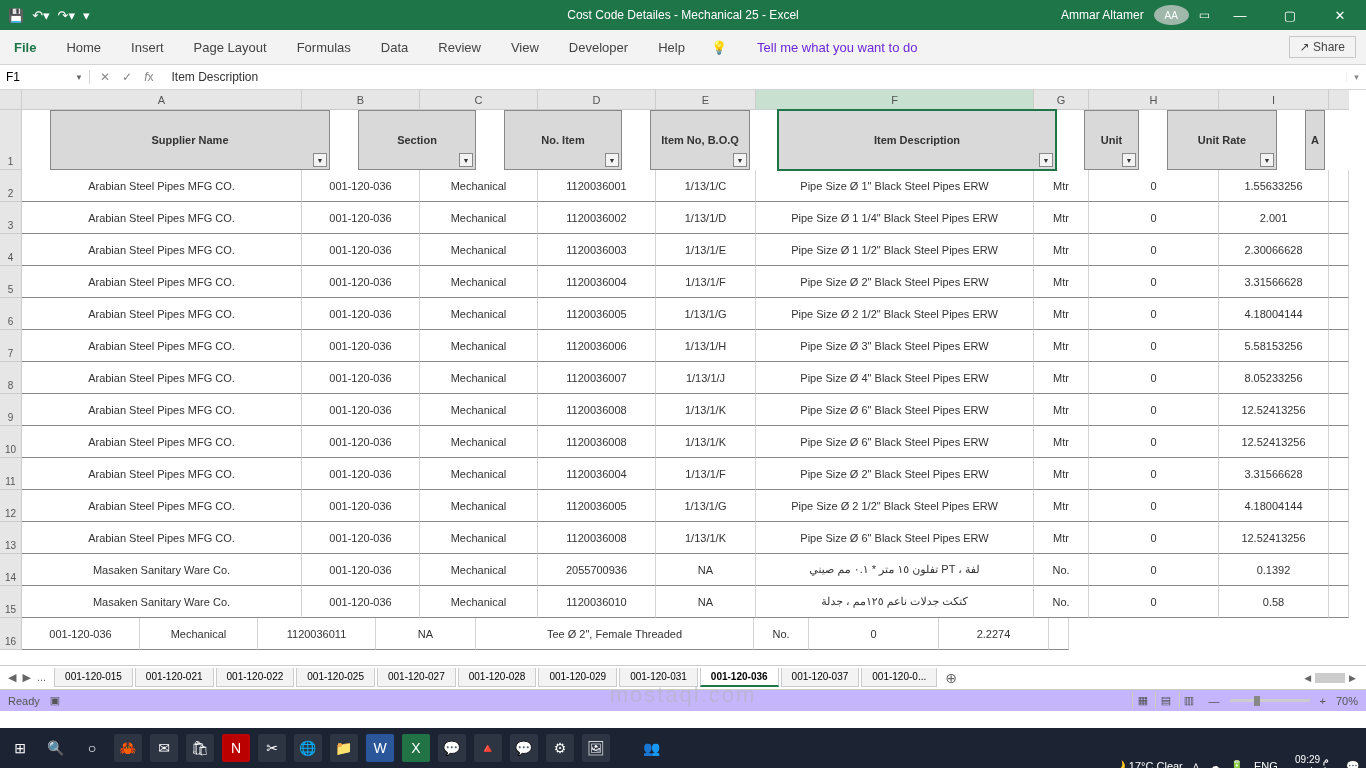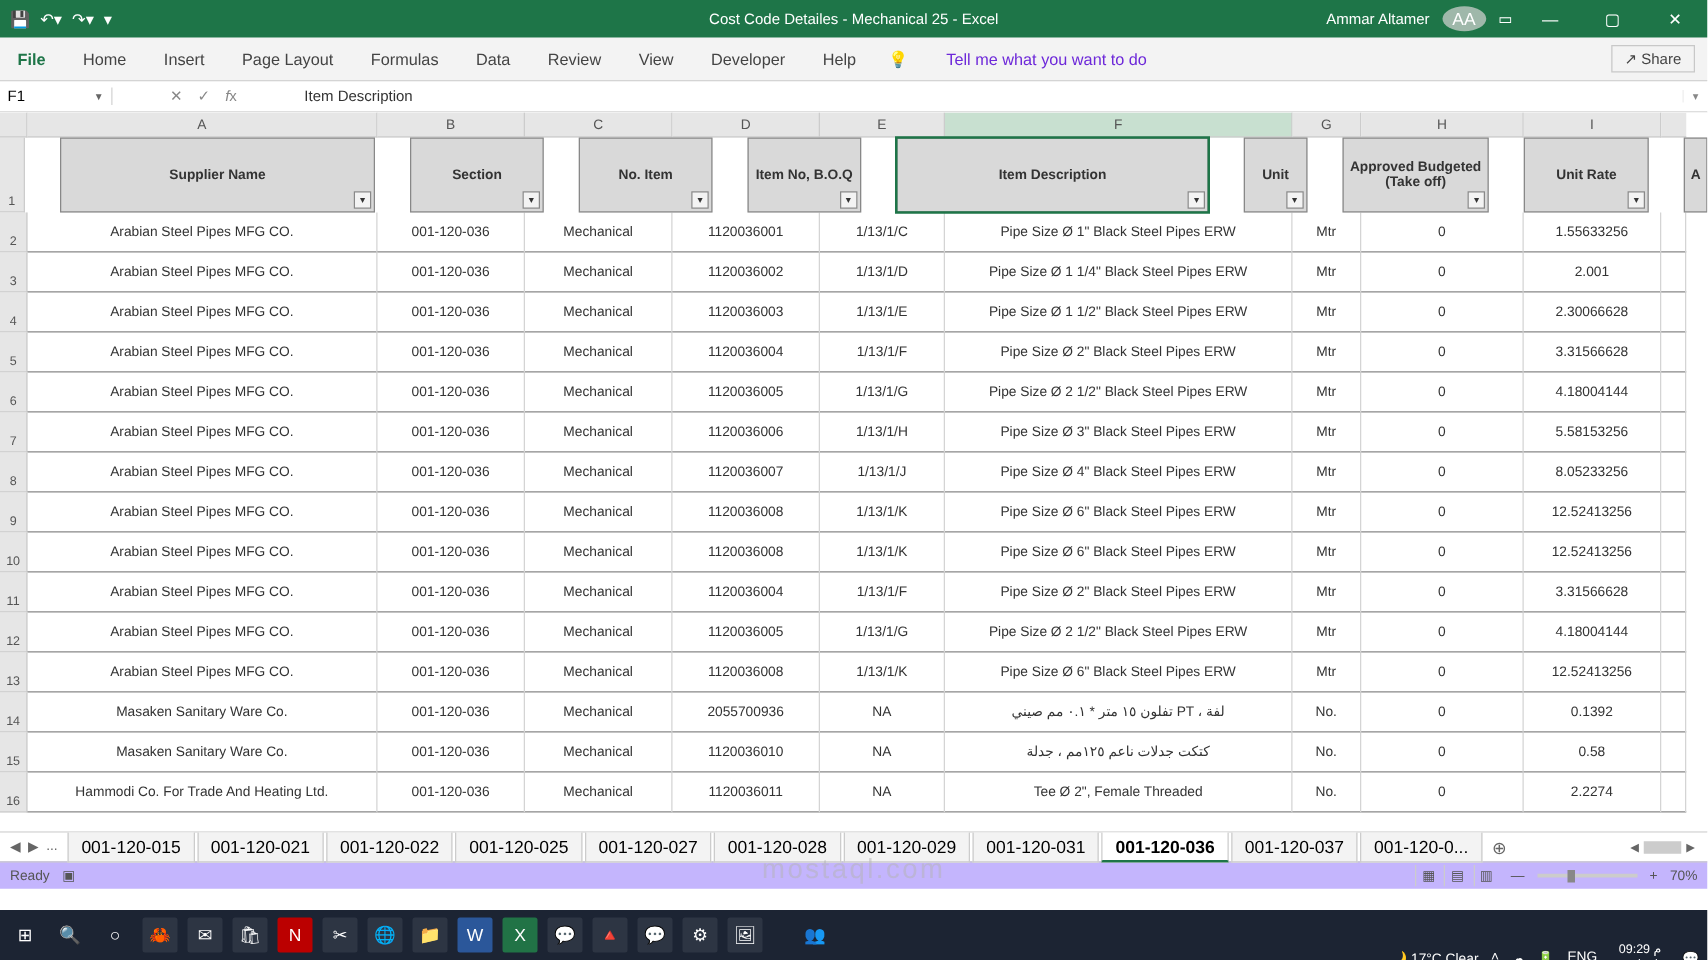--- a/index.html
+++ b/index.html
@@ -4,32 +4,32 @@
 <style>
 * { margin: 0; padding: 0; box-sizing: border-box; font-family: "Segoe UI", Arial, sans-serif; }
 body { background: #fff; width: 1366px; height: 768px; overflow: hidden; position: relative; }
 
 
 .title-bar { height: 30px; background: #1e7548; display: flex; align-items: center; color: #fff; font-size: 12px; position: relative; }
 .title-bar .qat { display: flex; gap: 8px; padding: 0 8px; align-items: center; }
 .title-bar .qat span { cursor: pointer; font-size: 13px; }
 .title-bar .title { position: absolute; left: 50%; transform: translateX(-50%); font-size: 12px; }
 .title-bar .right { margin-left: auto; display: flex; align-items: center; gap: 10px; padding-right: 6px; }
-.title-bar .avatar { width: 35px; height: 20px; border-radius: 50%; background: #9fb8aa; display: inline-flex; align-items: center; justify-content: center; font-size: 14px; color: #fff; }
+.title-bar .avatar { width: 35px; height: 20px; border-radius: 50%; background: #9fb8aa; display: inline-flex; align-items: center; justify-content: center; font-size: 10px; color: #fff; }
 .title-bar .win-btn { width: 40px; text-align: center; font-size: 13px; cursor: pointer; }
 
 
 .ribbon { height: 35px; background: #f3f3f3; border-bottom: 1px solid #d4d4d4; display: flex; align-items: center; padding: 0 10px; gap: 22px; font-size: 13px; color: #444; }
 .ribbon .tab { cursor: pointer; padding: 8px 4px; }
 .ribbon .tab.file { color: #1e7548; font-weight: 600; }
 .ribbon .tellme { color: #6d28d9; margin-left: 8px; }
 .ribbon .share { margin-left: auto; padding: 3px 10px; border: 1px solid #c8c8c8; font-size: 12px; cursor: pointer; }
 
 
-.fx-area { height: 25px; display: flex; align-items: center; border-bottom: 1px solid #d4d4d4; font-size: 12px; gap: 36px; }
+.fx-area { height: 25px; display: flex; align-items: center; border-bottom: 1px solid #d4d4d4; font-size: 12px; }
 .namebox { width: 90px; border-right: 1px solid #d4d4d4; padding: 0 6px; display: flex; align-items: center; justify-content: space-between; }
 .namebox .dd { font-size: 8px; color: #666; }
 .fx-btns { display: flex; gap: 12px; padding: 0 10px; color: #888; align-items: center; }
 .fx-input { flex: 1; padding: 0 8px; color: #333; }
 .fx-expand { width: 20px; text-align: center; color: #888; font-size: 9px; border-left: 1px solid #eee; }
 
 
 .grid-wrap { position: relative; height: 575px; overflow: hidden; background: #fff; }
 .col-headers { display: flex; position: sticky; top: 0; }
 .corner { width: 22px; height: 20px; background: #e6e6e6; border: 1px solid #ccc; border-top: none; border-left: none; }
@@ -46,21 +46,21 @@
 
 
 .c-A { width: 280px; } .c-B { width: 118px; } .c-C { width: 118px; } .c-D { width: 118px; }
 .c-E { width: 100px; } .c-F { width: 278px; } .c-G { width: 55px; } .c-H { width: 130px; }
 .c-I { width: 110px; } .c-J { width: 20px; }
 
 
 .sheet-bar { height: 24px; background: #fff; border-top: 1px solid #ccc; display: flex; align-items: center; font-size: 11px; }
 .sheet-nav { display: flex; gap: 6px; padding: 0 8px; color: #666; }
 .sheet-nav span { cursor: pointer; }
-.sheet-tab { padding: 3px 10px; border: 1px solid #ccc; border-top: none; background: #f3f3f3; cursor: pointer; margin-right: 2px; font-size: 14px; }
+.sheet-tab { padding: 3px 10px; border: 1px solid #ccc; border-top: none; background: #f3f3f3; cursor: pointer; margin-right: 2px; font-size: 10px; }
 .sheet-tab.active { background: #fff; font-weight: bold; border-bottom: 2px solid #1e7548; }
 .sheet-add { padding: 0 6px; color: #666; cursor: pointer; font-size: 14px; }
 .sheet-scroll { margin-left: auto; padding: 0 10px; display: flex; gap: 4px; align-items: center; }
 .sheet-scroll .thumb { width: 30px; height: 10px; background: #ccc; }
 .sheet-scroll .arrow { font-size: 9px; color: #666; cursor: pointer; }
 
 
 .status-bar { height: 22px; background: #c4b5fd; border-top: 1px solid #ccc; display: flex; align-items: center; font-size: 11px; color: #555; padding: 0 8px; }
 .status-bar .right { margin-left: auto; display: flex; align-items: center; gap: 10px; }
 .view-btns span { width: 20px; display: inline-block; text-align: center; cursor: pointer; border-left: 1px solid #ccc; padding: 2px 4px; }
@@ -143,21 +143,20 @@
     </div>
   <div class="rows" id="rows">
       <div class="row hdr-row">
         <div class="rh">1</div>
         <div class="hdr-cell c-A">Supplier Name<div class="filter">▼</div></div>
         <div class="hdr-cell c-C">Section<div class="filter">▼</div></div>
         <div class="hdr-cell c-D">No. Item<div class="filter">▼</div></div>
         <div class="hdr-cell c-E">Item No, B.O.Q<div class="filter">▼</div></div>
         <div class="hdr-cell c-F active-cell">Item Description<div class="filter">▼</div></div>
         <div class="hdr-cell c-G">Unit<div class="filter">▼</div></div>
-        <div class="hdr-cell c-H">Approved Budgeted (Take off)<div class="filter">▼</div></div>
         <div class="hdr-cell c-I">Unit Rate<div class="filter">▼</div></div>
         <div class="hdr-cell c-J">A</div>
       </div>
       <div class="row data-row">
         <div class="rh">2</div>
         <div class="cell c-A">Arabian Steel Pipes MFG CO.</div>
         <div class="cell c-B">001-120-036</div>
         <div class="cell c-C">Mechanical</div>
         <div class="cell c-D">1120036001</div>
         <div class="cell c-E">1/13/1/C</div>
@@ -331,21 +330,20 @@
         <div class="cell c-D">1120036010</div>
         <div class="cell c-E">NA</div>
         <div class="cell c-F">كتكت جدلات ناعم ١٢٥مم ، جدلة</div>
         <div class="cell c-G">No.</div>
         <div class="cell c-H">0</div>
         <div class="cell c-I">0.58</div>
         <div class="cell c-J"></div>
       </div>
       <div class="row data-row">
         <div class="rh">16</div>
-        <div class="cell c-A">Hammodi Co. For Trade And Heating Ltd.</div>
         <div class="cell c-B">001-120-036</div>
         <div class="cell c-C">Mechanical</div>
         <div class="cell c-D">1120036011</div>
         <div class="cell c-E">NA</div>
         <div class="cell c-F">Tee Ø 2", Female Threaded</div>
         <div class="cell c-G">No.</div>
         <div class="cell c-H">0</div>
         <div class="cell c-I">2.2274</div>
         <div class="cell c-J"></div>
       </div>

